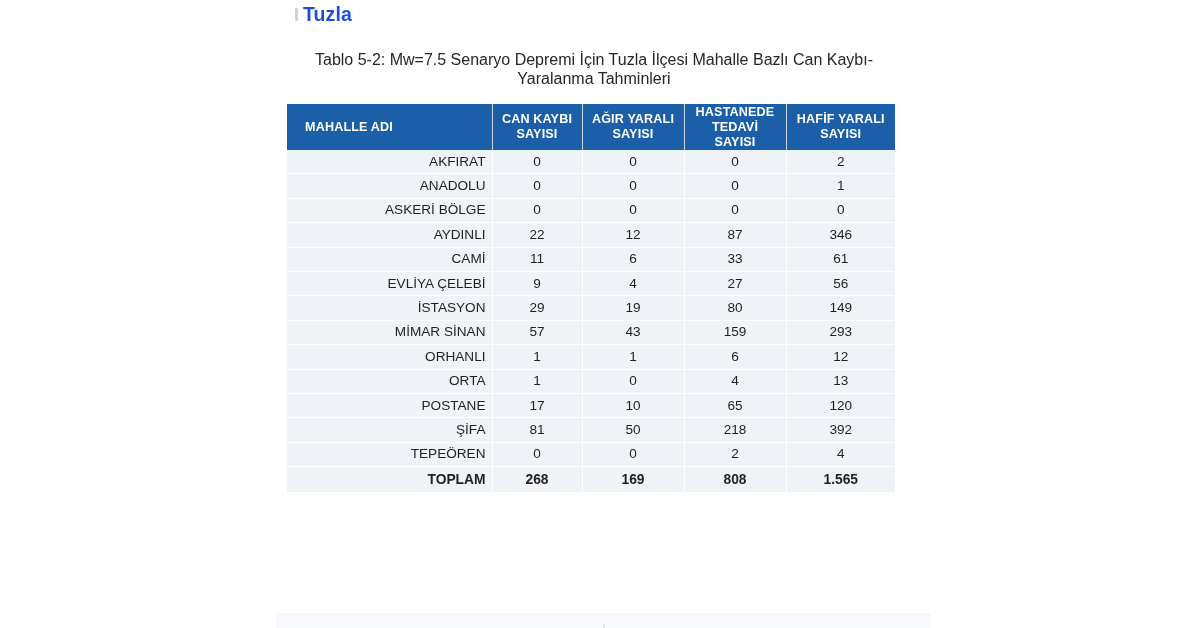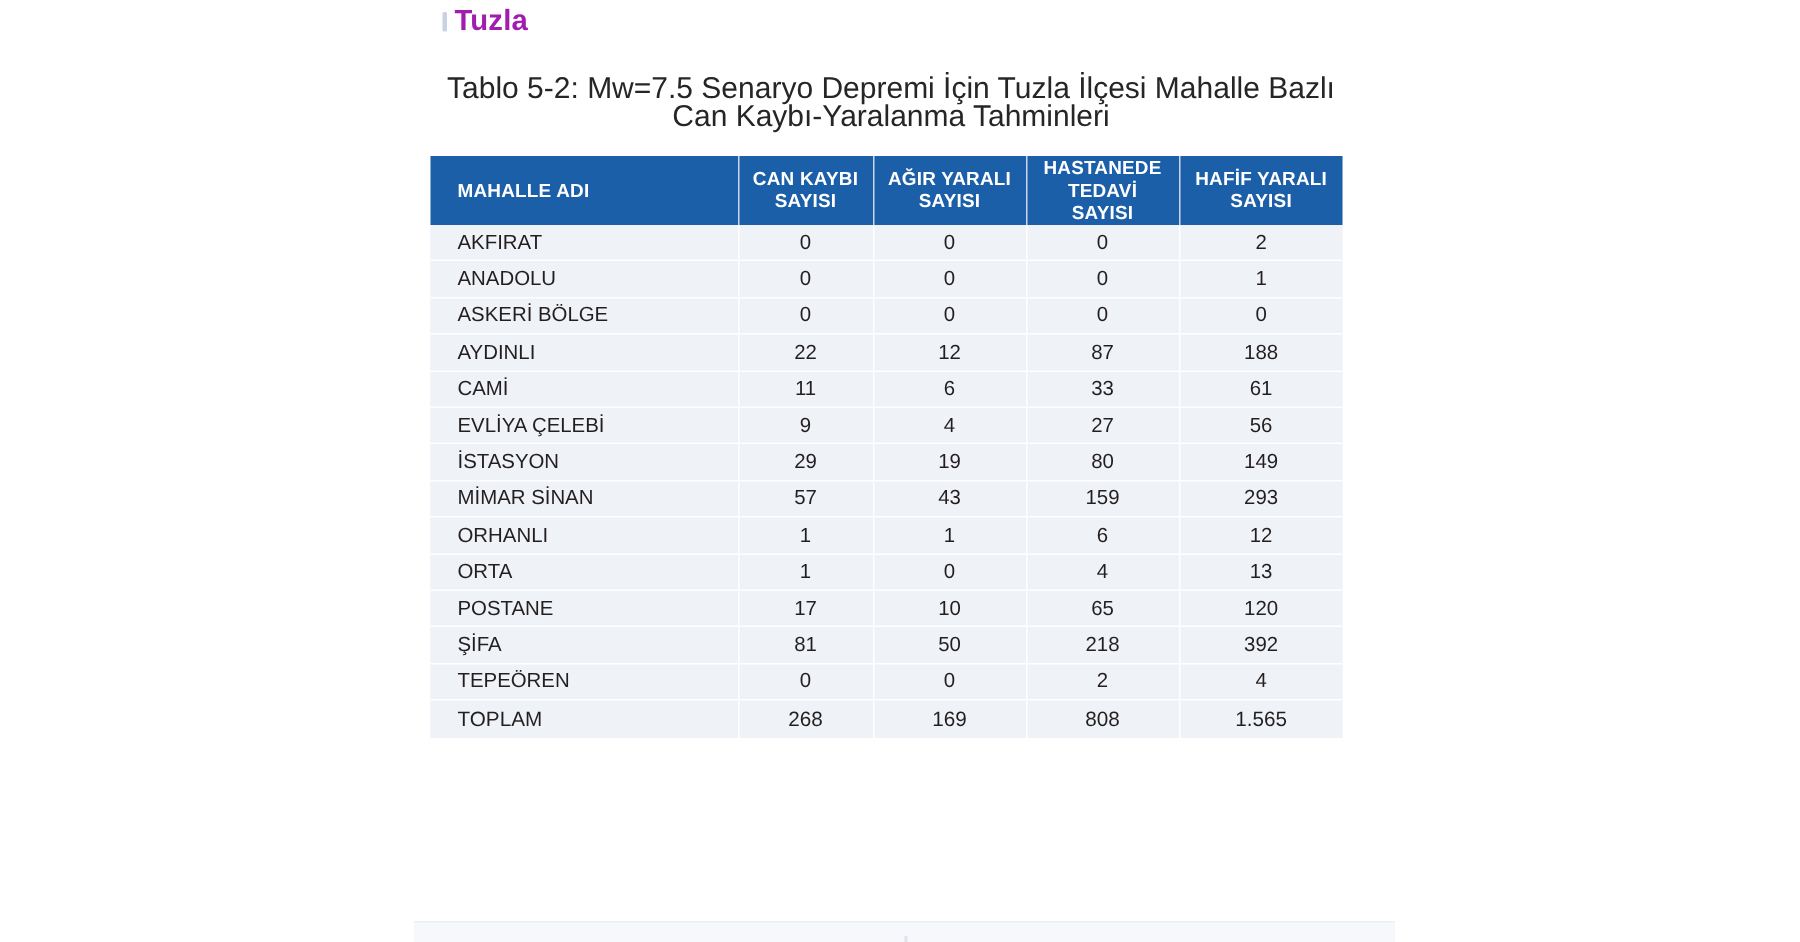--- a/index.html
+++ b/index.html
@@ -30,34 +30,34 @@
   #title-tick {
     width: 3px;
     height: 13px;
     background: #c8d2e0;
     display: block;
     border-radius: 1px;
   }
   #page-title {
     font-size: 19.5px;
     font-weight: bold;
-    color: #a21caf;
+    color: #1d4ed8;
     letter-spacing: 0.1px;
     line-height: 24px;
     white-space: nowrap;
   }
 
   
   #caption {
     position: absolute;
     left: 290px;
     top: 50px;
     width: 608px;
     text-align: center;
-    font-size: 20px;
+    font-size: 16px;
     line-height: 19px;
     color: #262626;
   }
 
   
   #table-wrap {
     position: absolute;
     left: 287px;
     top: 104px;
     width: 608px;
@@ -98,29 +98,29 @@
     font-size: 13.6px;
     line-height: 16px;
     color: #231f20;
     background: #eff2f6;
     border-bottom: 1.5px solid #ffffff;
     border-right: 1.5px solid #ffffff;
     padding: 0 6px;
     vertical-align: middle;
   }
   tbody td.td-name {
-    text-align: left;
+    text-align: right;
     padding-left: 18px;
     white-space: nowrap;
   }
   tbody td.td-num { text-align: center; }
   tbody td:last-child { border-right: none; }
 
   tbody tr.total-row td {
-    font-weight: normal;
+    font-weight: bold;
     border-top: 1.5px solid #9aa6b6;
     border-bottom: none;
     height: 25px;
     font-size: 13.8px;
   }
 
   
   #next-page-strip {
     position: absolute;
     left: 276px;
@@ -201,21 +201,21 @@
           <td class="td-num">0</td>
           <td class="td-num">0</td>
           <td class="td-num">0</td>
           <td class="td-num">0</td>
         </tr>
         <tr>
           <td class="td-name">AYDINLI</td>
           <td class="td-num">22</td>
           <td class="td-num">12</td>
           <td class="td-num">87</td>
-          <td class="td-num">188</td>
+          <td class="td-num">346</td>
         </tr>
         <tr>
           <td class="td-name">CAMİ</td>
           <td class="td-num">11</td>
           <td class="td-num">6</td>
           <td class="td-num">33</td>
           <td class="td-num">61</td>
         </tr>
         <tr>
           <td class="td-name">EVLİYA ÇELEBİ</td>

